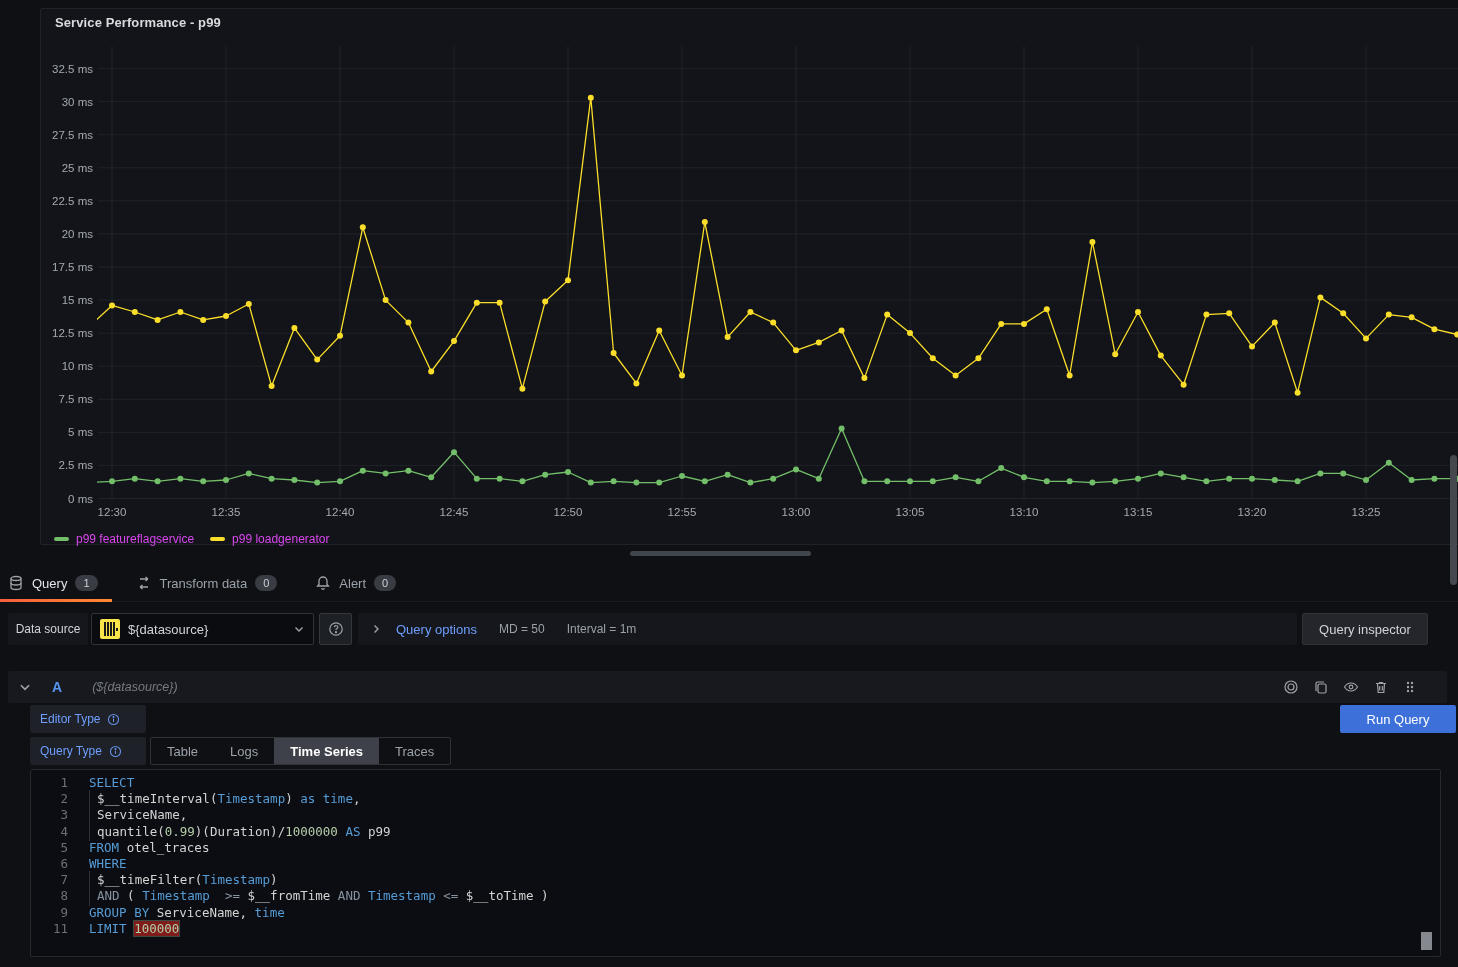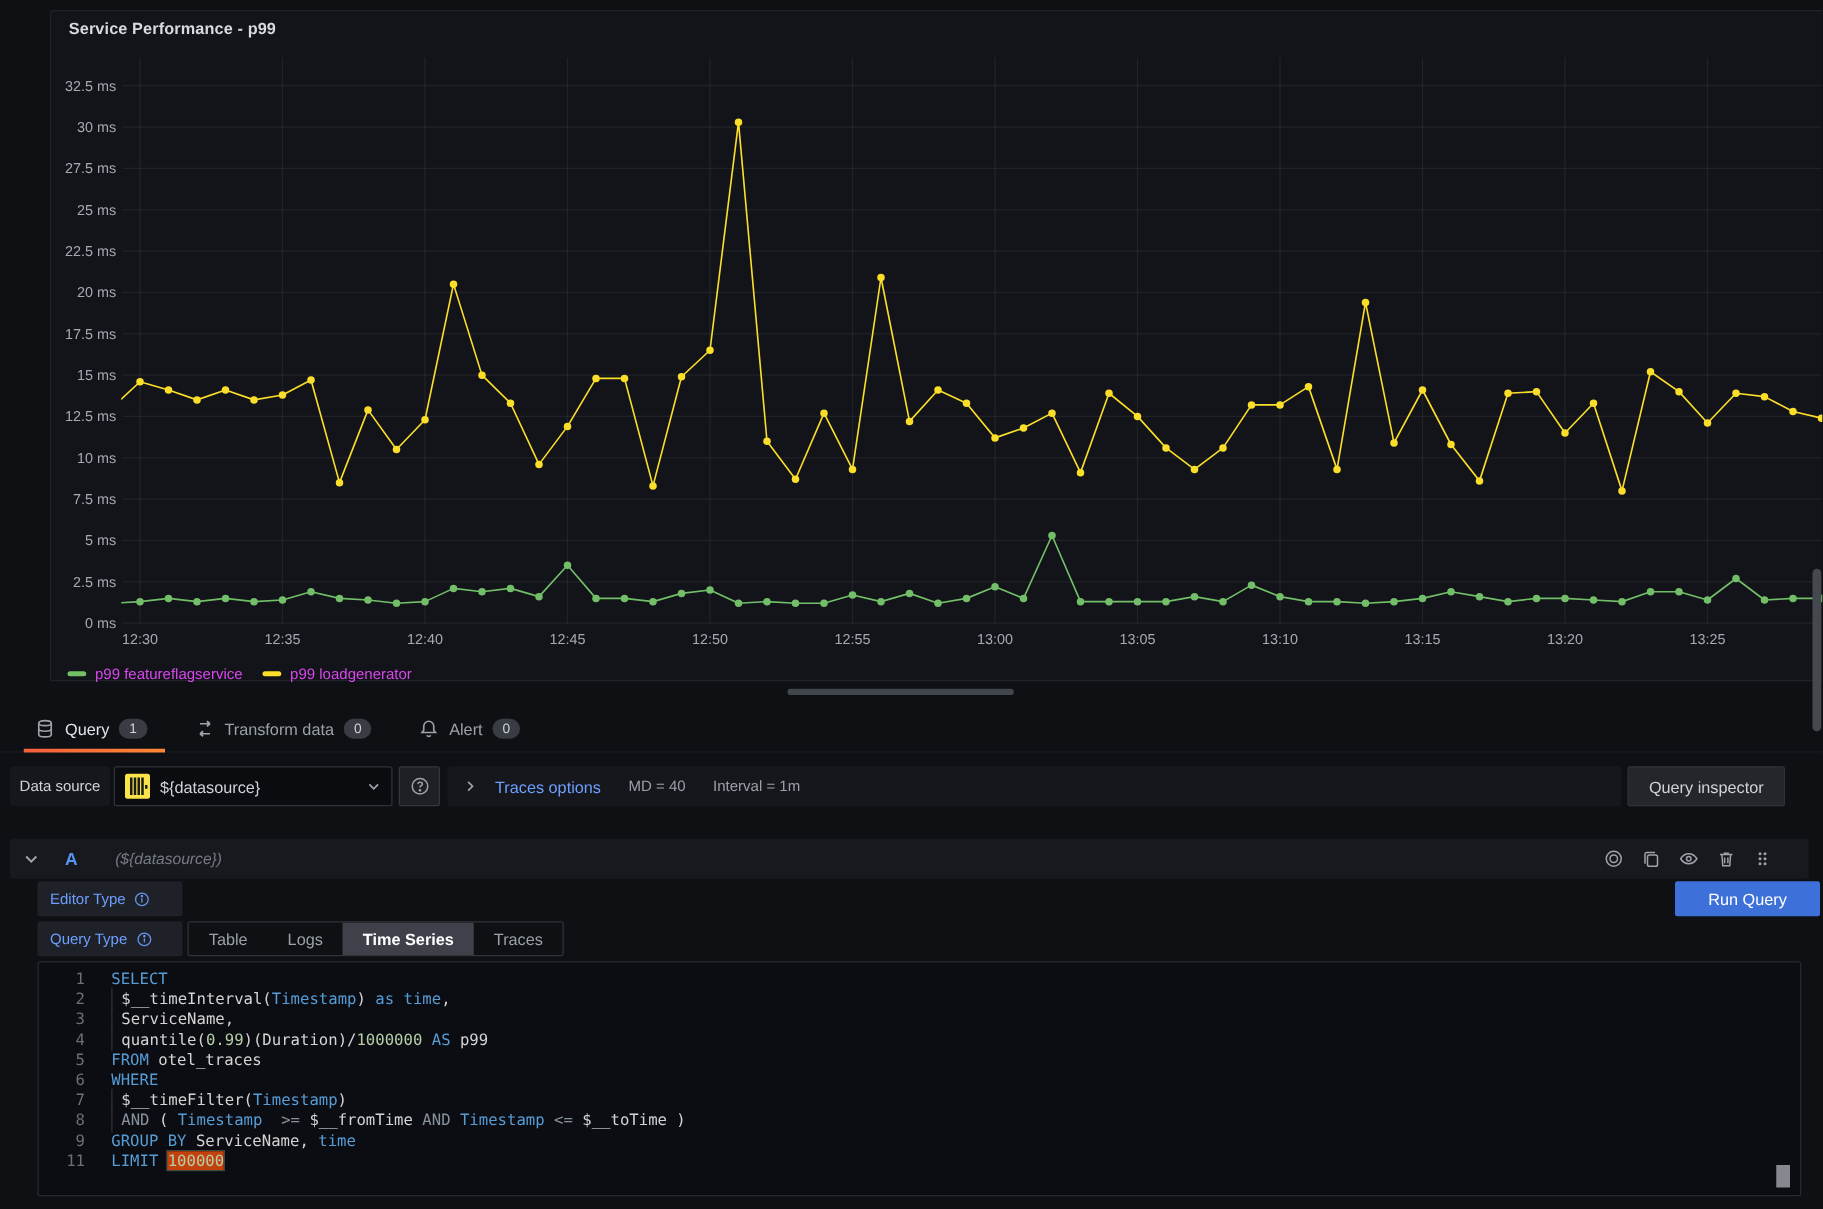--- a/index.html
+++ b/index.html
@@ -16,21 +16,21 @@
   .panel-title { position:absolute; left:14px; top:6px; font-size:13px; font-weight:700; color:#d8dade; letter-spacing:.1px; }
   .chart-svg { position:absolute; left:0; top:0; width:1439px; height:537px; }
   .legend { position:absolute; left:13px; top:523px; display:flex; gap:16px; align-items:center; }
   .legend-item { display:flex; align-items:center; gap:7px; cursor:pointer; }
   .legend-swatch { width:15px; height:4px; border-radius:2px; }
   .legend-label { font-size:12px; color:#d946ef; }
   
   .pane-splitter { position:absolute; left:630px; top:551px; width:181px; height:5px; border-radius:3px; background:#41454c; }
   .page-scrollbar-thumb { position:absolute; right:1px; top:455px; width:7px; height:130px; border-radius:4px; background:#45484f; }
   
-  .tabbar { position:absolute; left:0; top:565px; width:1458px; height:37px; display:flex; align-items:center; padding-left:28px; gap:38px; border-bottom:1px solid #191b20; }
+  .tabbar { position:absolute; left:0; top:565px; width:1458px; height:37px; display:flex; align-items:center; padding-left:8px; gap:38px; border-bottom:1px solid #191b20; }
   .tab { position:relative; display:flex; align-items:center; gap:8px; height:37px; cursor:pointer; }
   .tab .tab-label { font-size:13px; color:#9aa1a8; }
   .tab.active .tab-label { color:#e3e5ea; font-weight:500; }
   .tab-badge { font-size:11px; color:#ced2d9; background:#393c42; border-radius:9px; padding:1px 8px; line-height:14px; }
   .tab-underline { position:absolute; left:-9px; bottom:0; height:3px; width:113px; background:linear-gradient(90deg,#f55f3c,#ff8833); }
   .icon { display:inline-flex; color:#9fa2a8; }
   
   .ds-label { position:absolute; left:8px; top:613px; width:80px; height:32px; background:#15171c; border-radius:2px; display:flex; align-items:center; justify-content:center; font-size:12px; color:#d0d3d8; }
   .ds-select { position:absolute; left:91px; top:613px; width:223px; height:32px; background:#0b0c10; border:1px solid #2f3237; border-radius:2px; display:flex; align-items:center; padding:0 8px; gap:8px; cursor:pointer; }
   .ds-select-value { flex:1; font-size:13px; color:#d0d3d8; }
@@ -59,21 +59,21 @@
   .seg.active { background:#3e4149; color:#ffffff; font-weight:700; }
   .run-btn { position:absolute; left:1340px; top:705px; width:116px; height:28px; background:#3d71d9; border-radius:2px; color:#fff; font-size:13px; font-weight:500; display:flex; align-items:center; justify-content:center; cursor:pointer; }
   
   .code-editor { position:absolute; left:30px; top:769px; width:1411px; height:188px; background:#0c0d12; border:1px solid #26282e; border-radius:2px; padding-top:5px; overflow:hidden; }
   .code-line { display:flex; height:16.2px; line-height:16.2px; font-family:"DejaVu Sans Mono", monospace; font-size:12.5px; white-space:pre; }
   .ln { width:58px; text-align:right; padding-right:21px; color:#6b7077; flex:0 0 58px; }
   .content { position:relative; }
   .code-line.indent .content { padding-left:8px; }
   .code-line.indent .content::before { content:''; position:absolute; left:0; top:-1px; bottom:-1px; width:1px; background:#2e3237; }
   .tok-d { color:#d4d4d4; } .tok-k { color:#569cd6; } .tok-n { color:#b5cea8; }
-  .tok-m { color:#86929e; } .tok-h { color:#b5cea8; background:#c2410c; box-shadow:0 0 0 1px #3a4a41; }
+  .tok-m { color:#86929e; } .tok-h { color:#b5cea8; background:#7f1d1d; box-shadow:0 0 0 1px #3a4a41; }
   .editor-scrollbar-thumb { position:absolute; right:8px; bottom:6px; width:11px; height:18px; background:#85888e; }
 </style>
 </head>
 <body>
 
 <div class="screen">
 
   <div class="panel">
     <div class="panel-title">Service Performance - p99</div>
     <svg id="chart-svg" class="chart-svg" viewBox="0 0 1439 537" xmlns="http://www.w3.org/2000/svg">
@@ -335,22 +335,22 @@
           <circle cx="8" cy="11.2" r="0.5" fill="currentColor"></circle>
         </svg>
     </span>
   </div>
   <div class="qo-strip">
     <span class="icon">
       <svg width="12" height="12" viewBox="0 0 12 12" fill="none" stroke="currentColor" stroke-width="1.4">
           <path d="M4.5 2.5 8 6l-3.5 3.5"></path>
         </svg>
     </span>
-    <span class="qo-label">Traces options</span>
-    <span class="qo-stat">MD = 40</span>
+    <span class="qo-label">Query options</span>
+    <span class="qo-stat">MD = 50</span>
     <span class="qo-stat">Interval = 1m</span>
   </div>
   <div class="inspector-btn">Query inspector</div>
 
   <div class="query-header">
     <span class="icon">
       <svg width="14" height="14" viewBox="0 0 12 12" fill="none" stroke="currentColor" stroke-width="1.4">
           <path d="M2.5 4.5 6 8l3.5-3.5"></path>
         </svg>
     </span>

